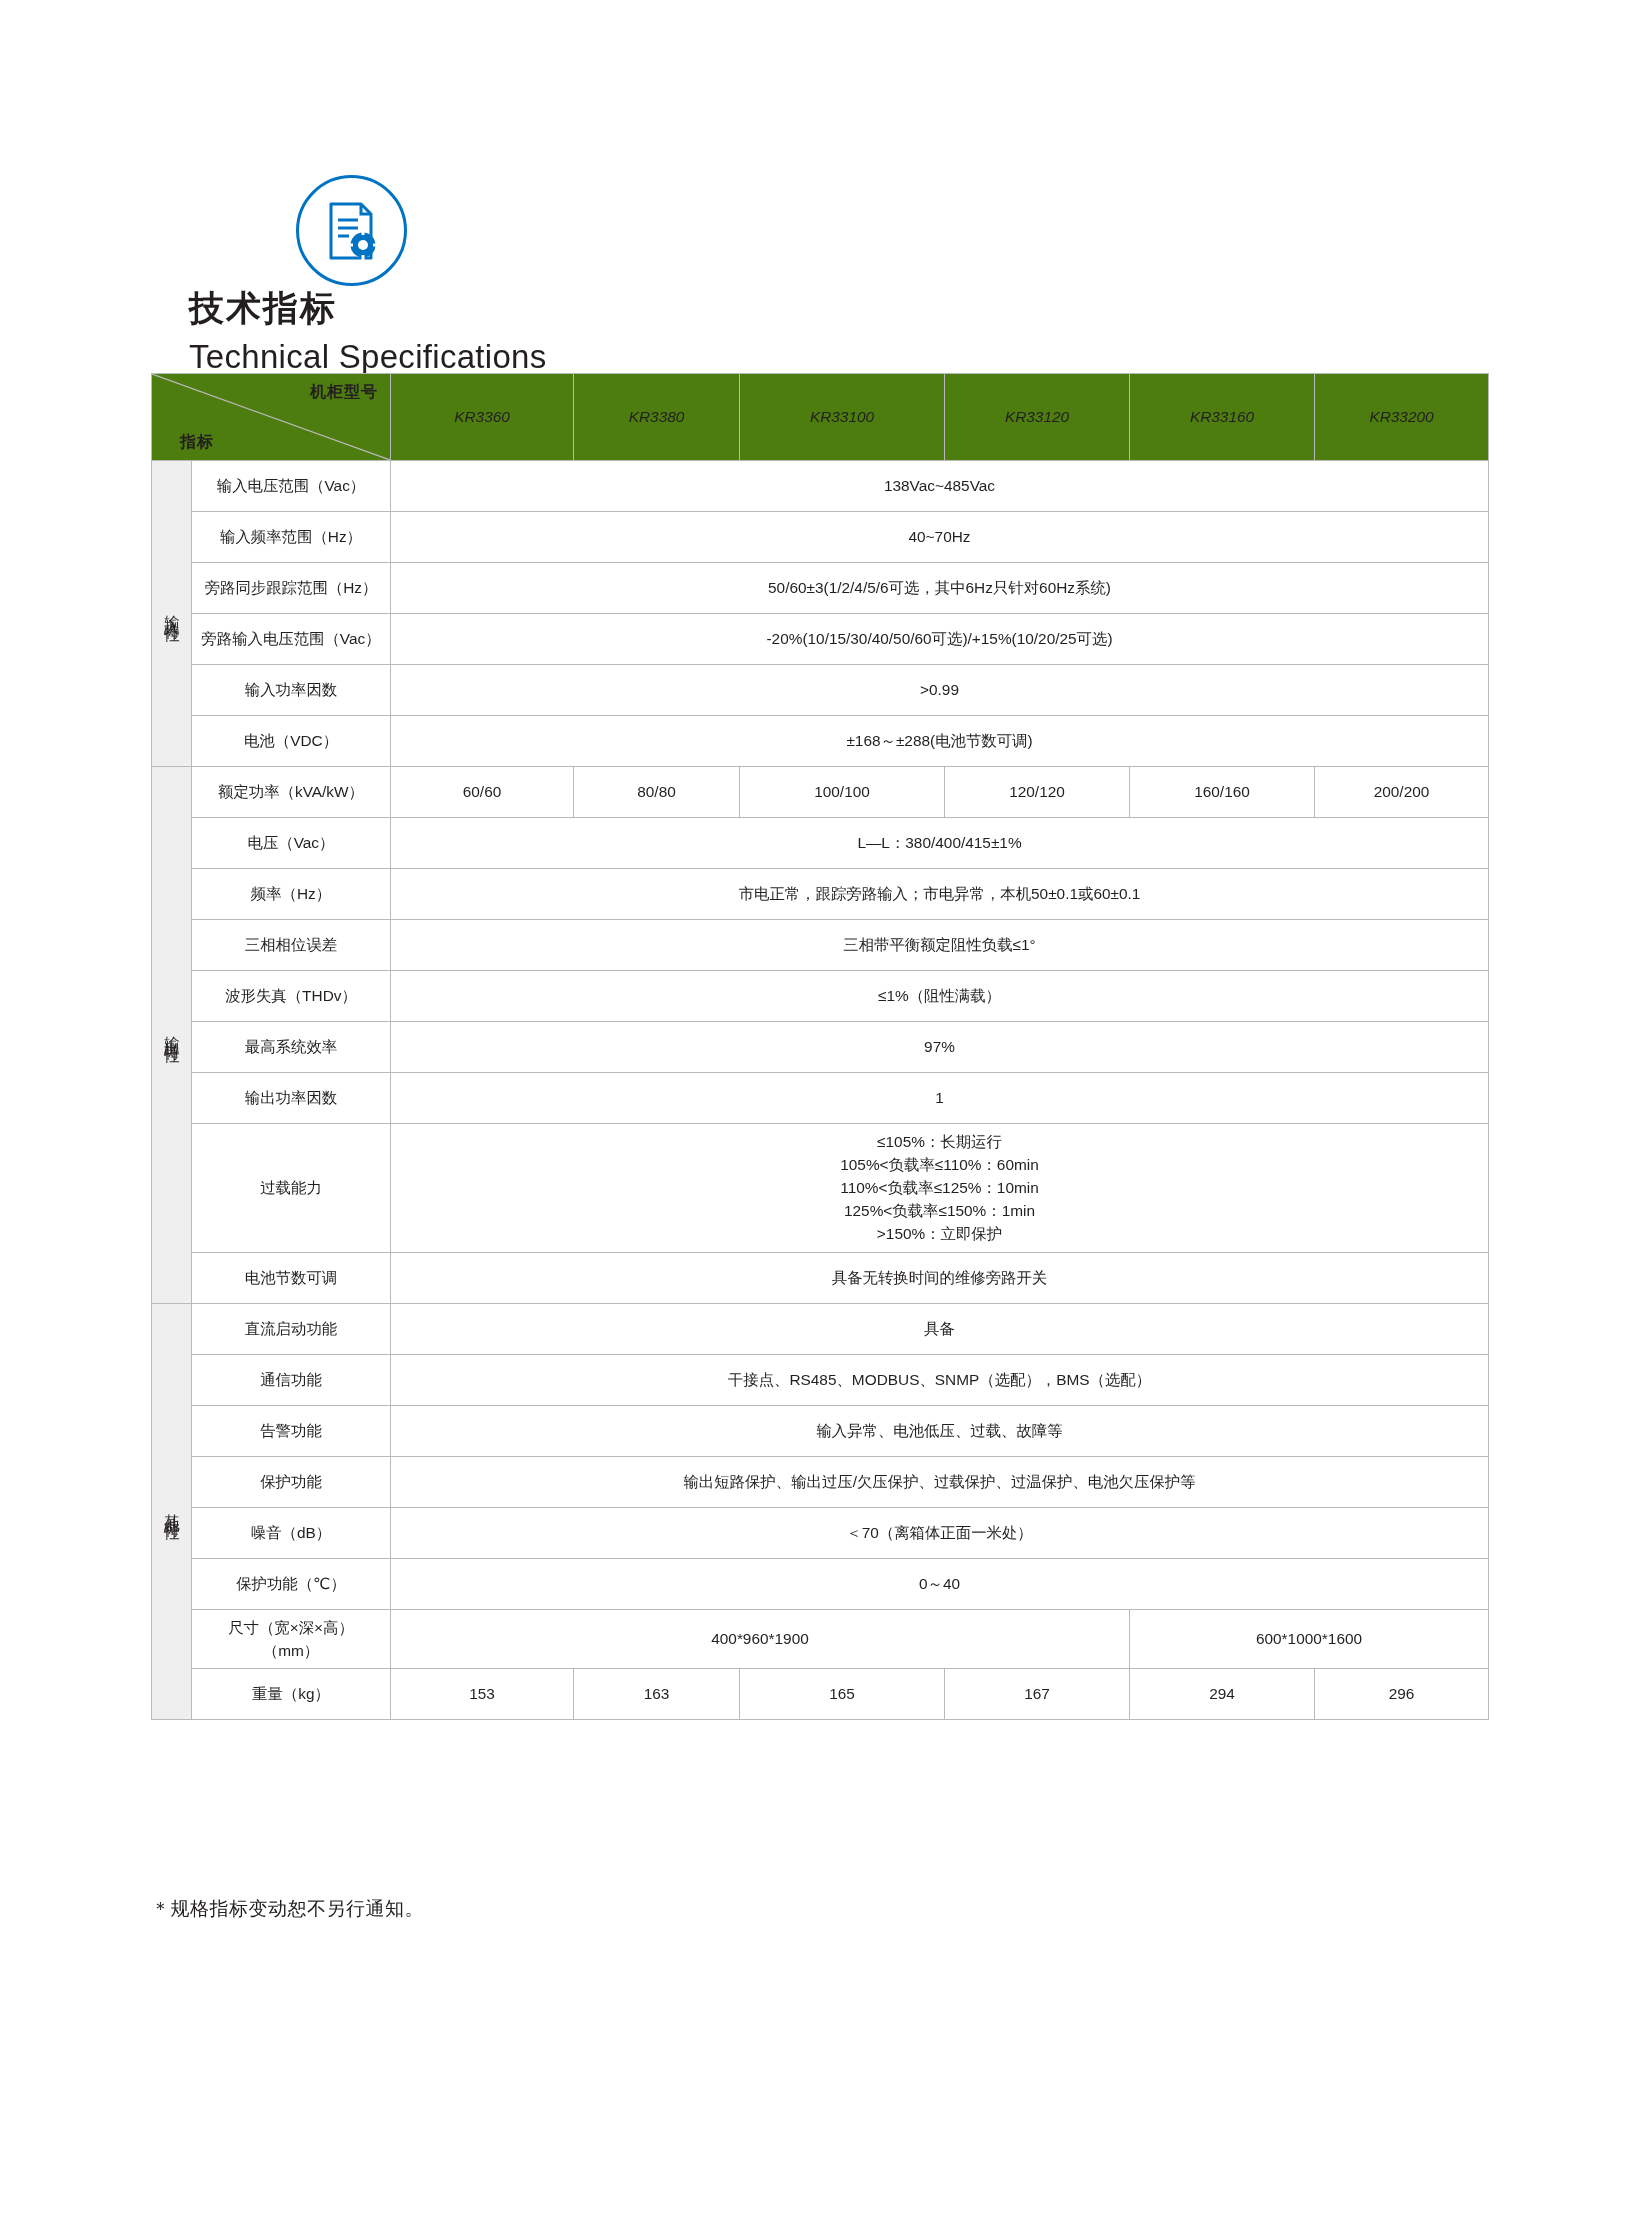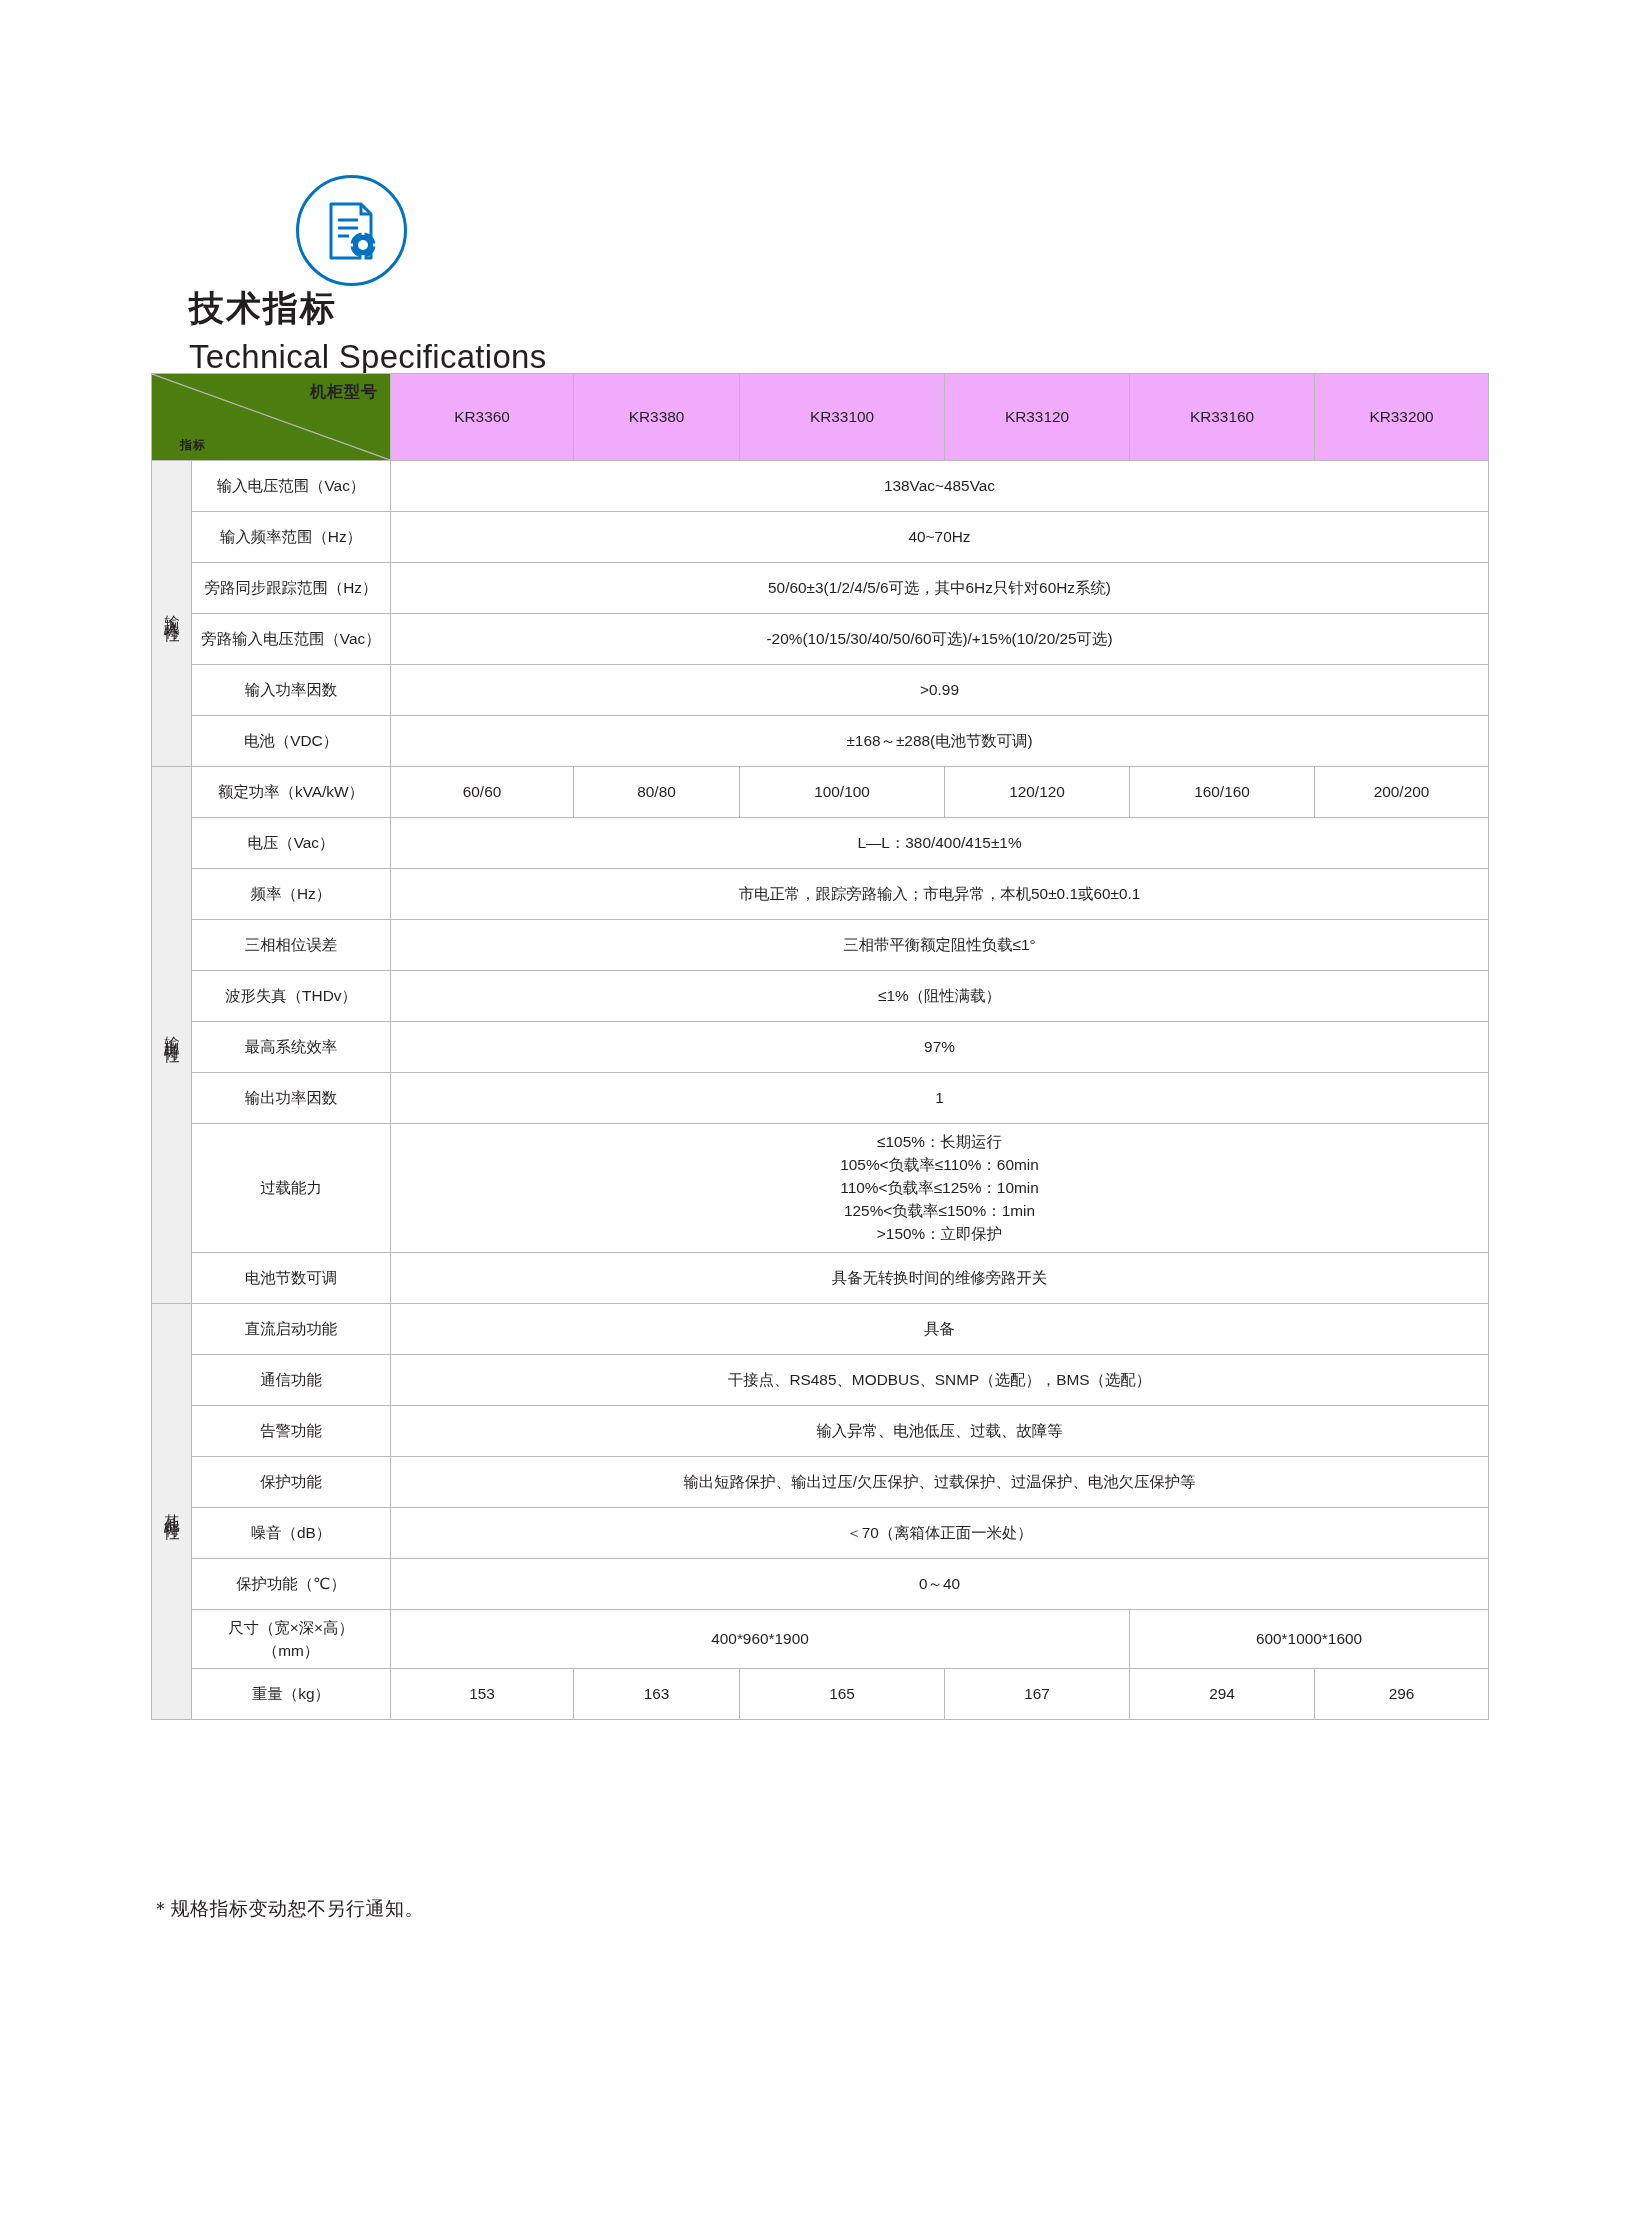--- a/index.html
+++ b/index.html
@@ -127,29 +127,30 @@
     right: 12px;
     top: 6px;
     font-size: 16px;
     font-weight: bold;
     letter-spacing: 1px;
   }
   .corner .cn-index {
     position: absolute;
     left: 28px;
     bottom: 6px;
-    font-size: 12px;
+    font-size: 16px;
     font-weight: bold;
     letter-spacing: 1px;
   }
   th.model-head {
-    background: #f0abfc;
+    background: #4d7c0f;
     font-weight: bold;
     font-size: 16.4px;
     height: 74px;
+    font-style: italic;
   }
 
   .row-h-sm td { height: 38px; }
   .overload-cell {
     line-height: 1.55;
     padding: 10px 4px;
   }
   .two-line { line-height: 1.4; }
 
   .footnote {

